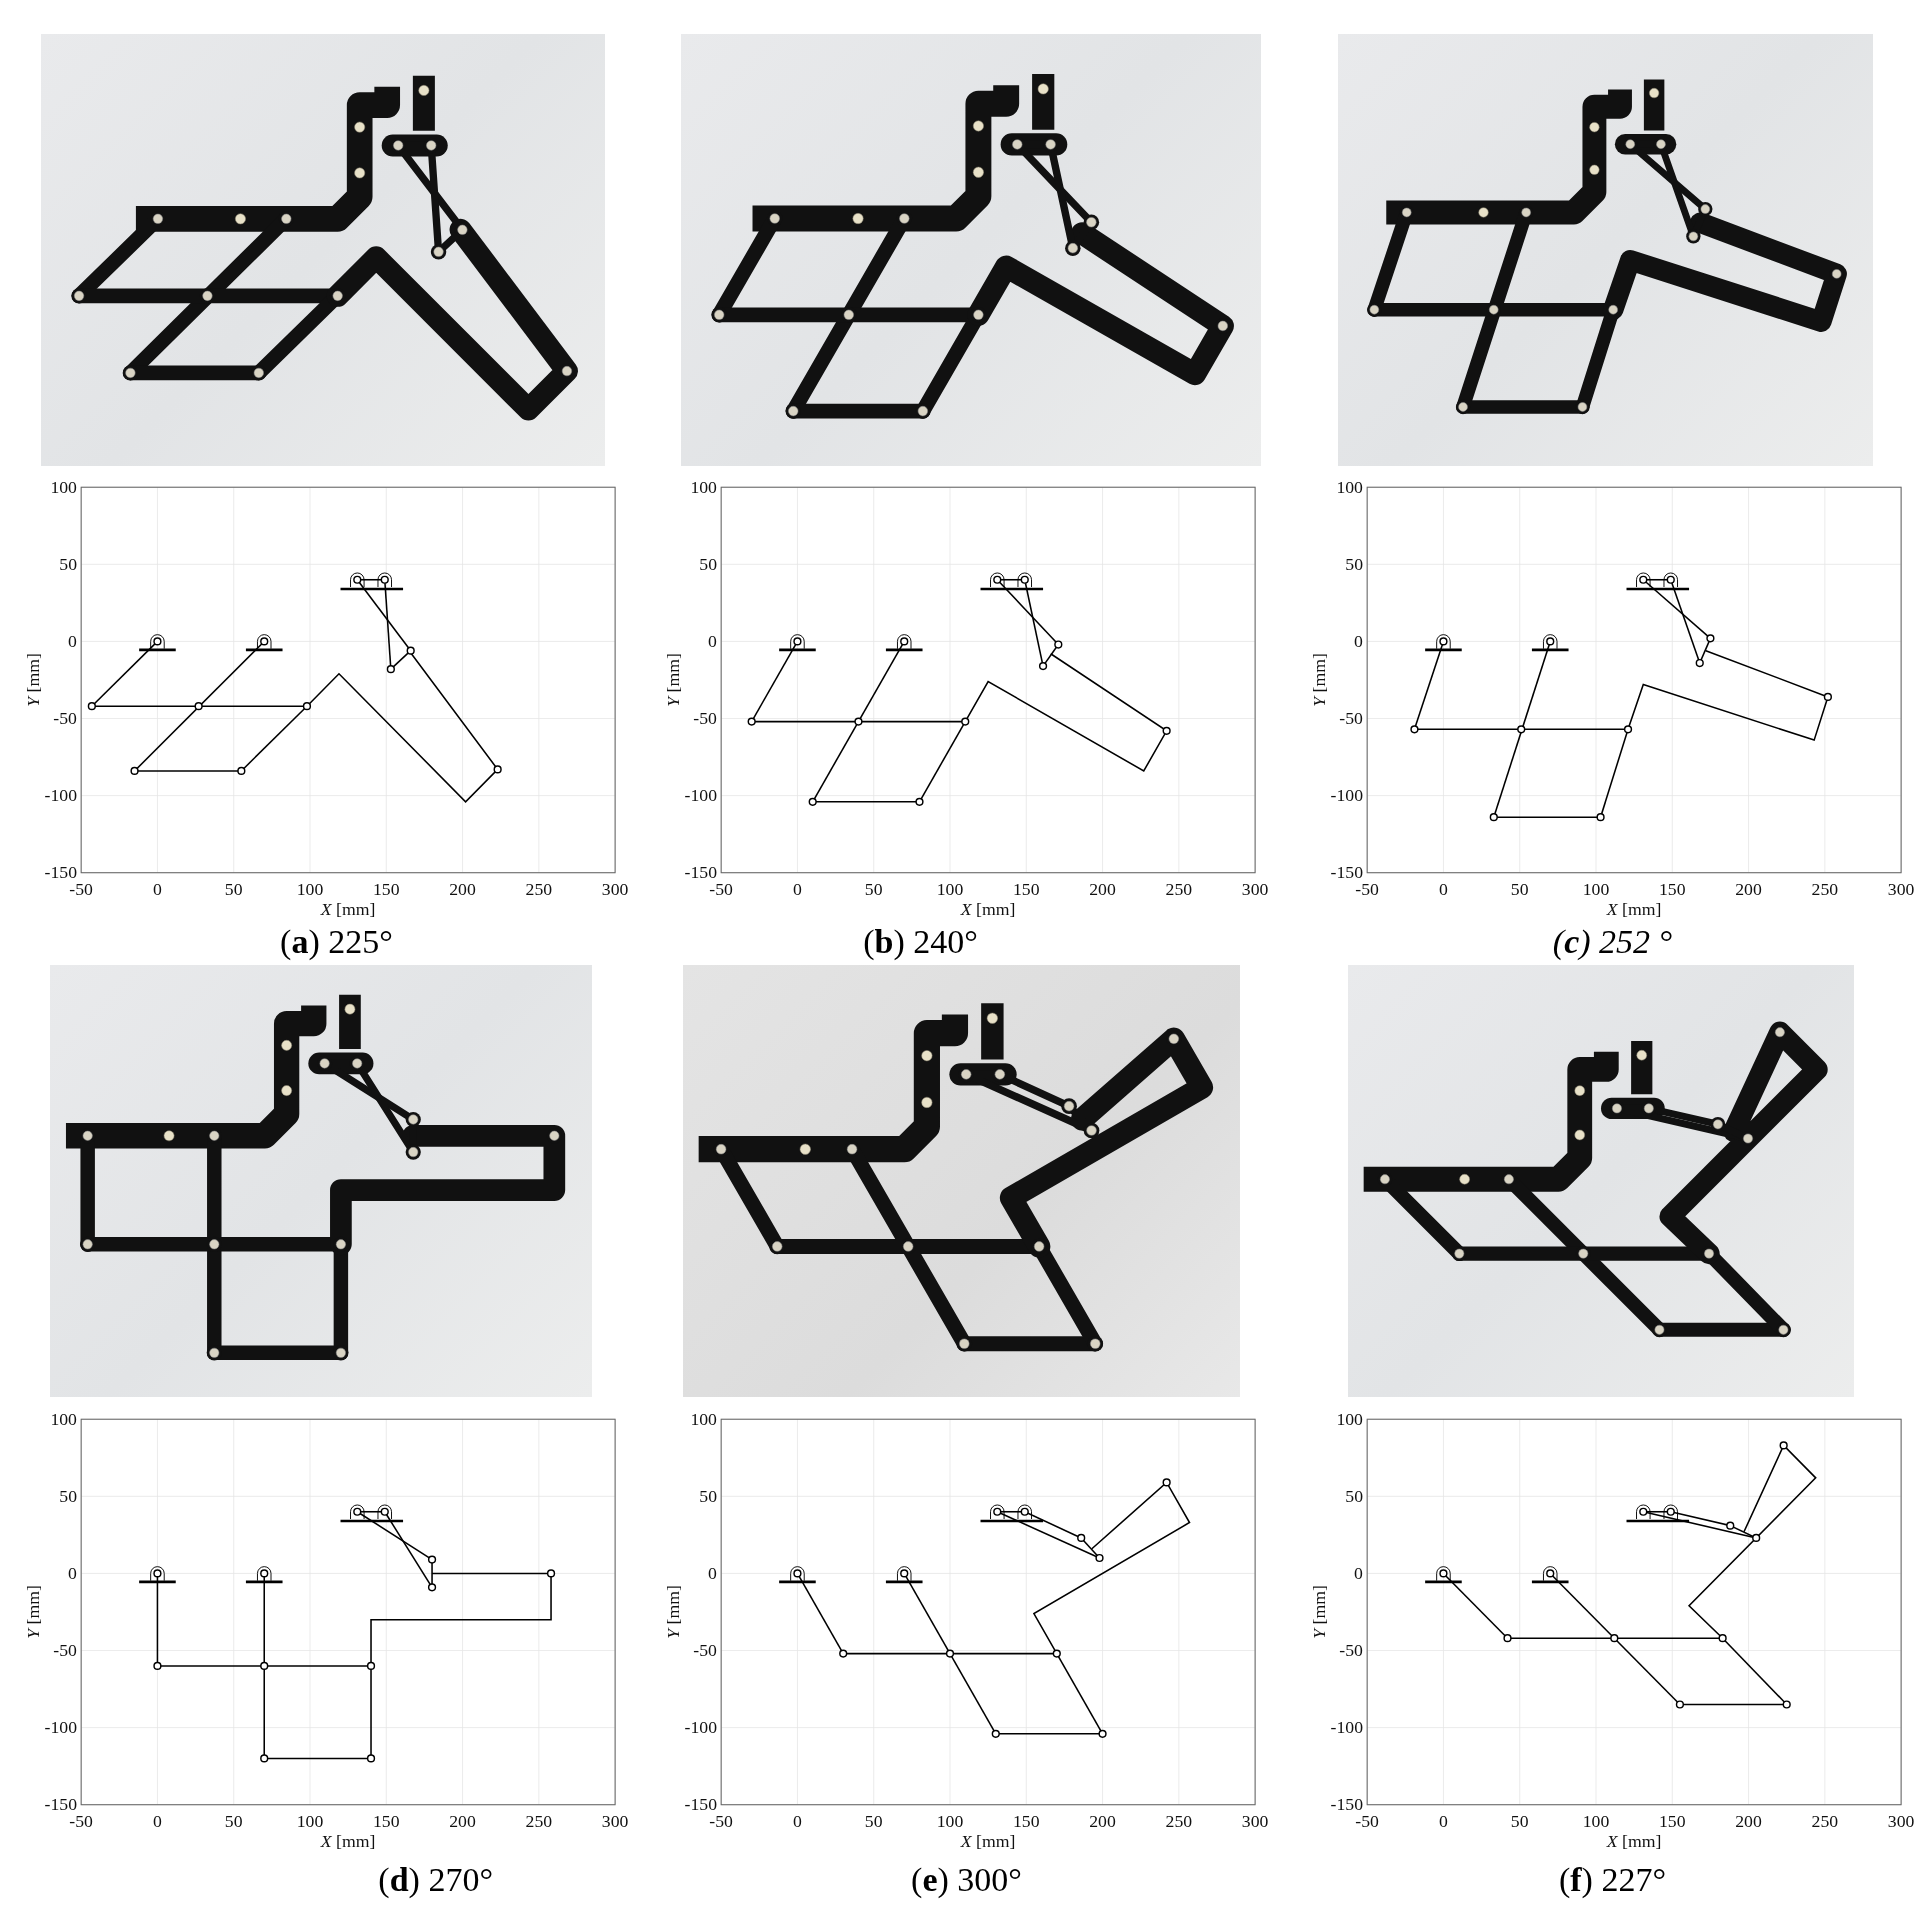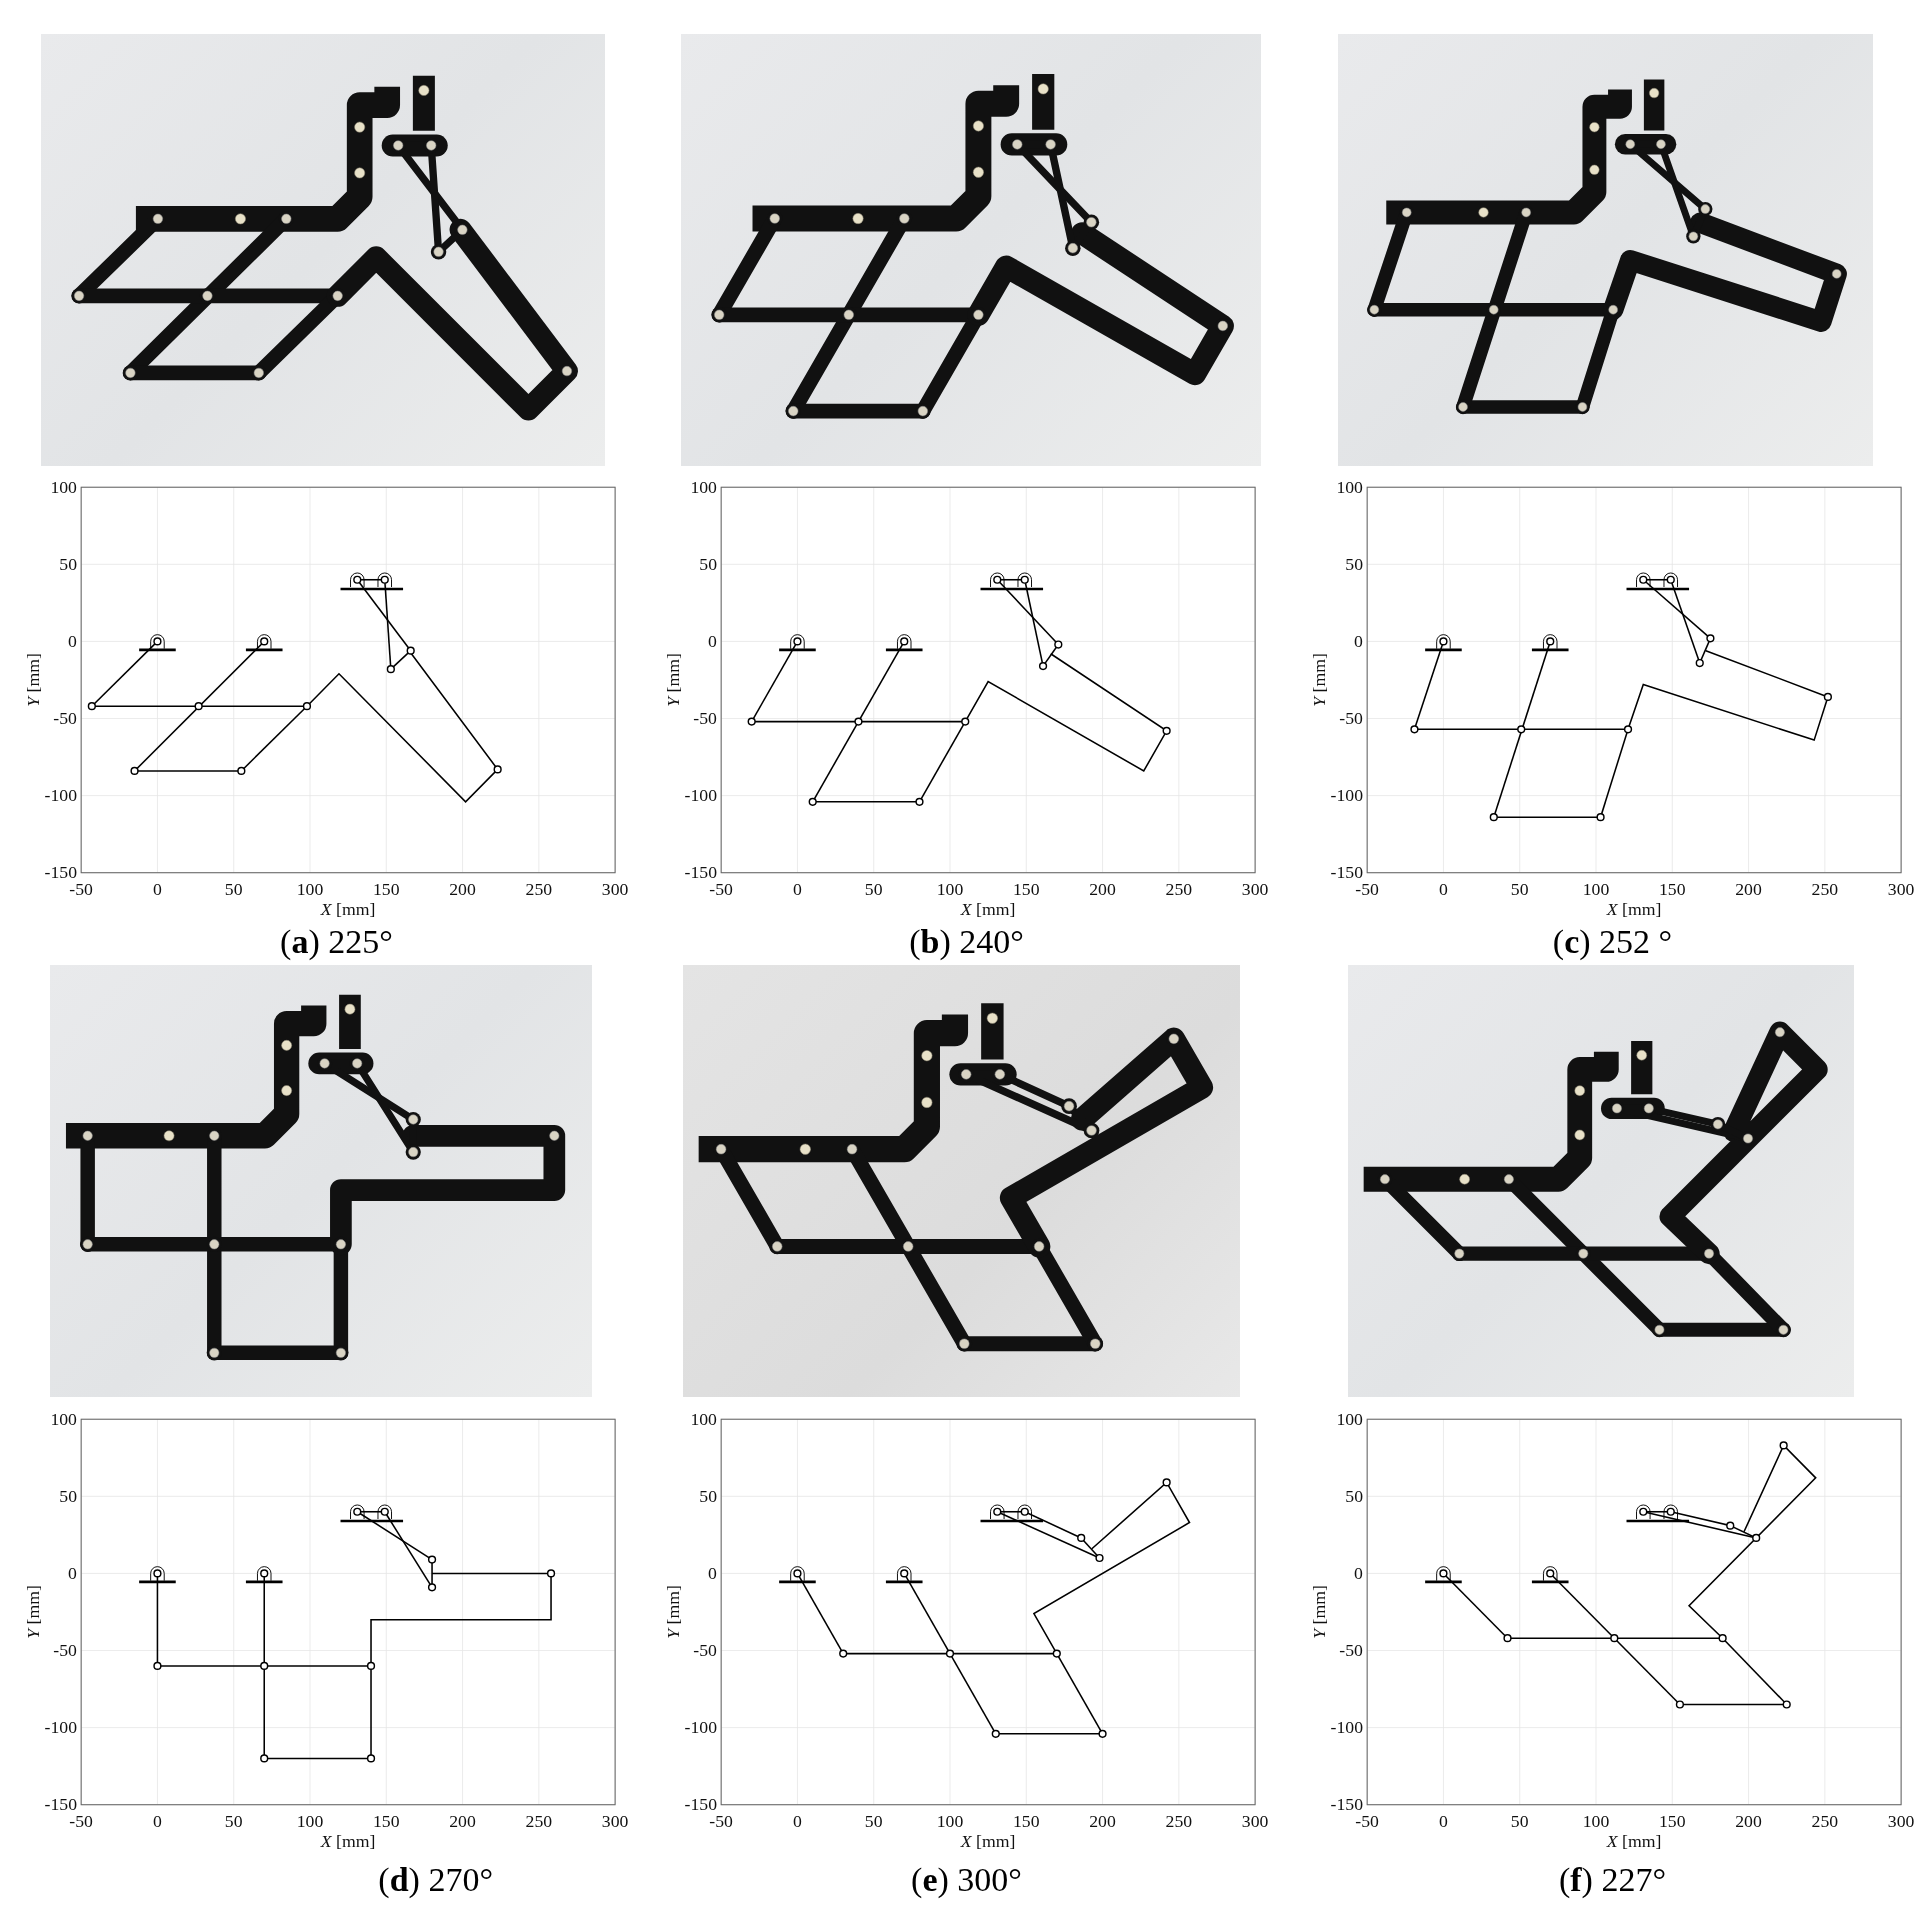--- a/index.html
+++ b/index.html
@@ -340,22 +340,22 @@
       <circle cx="763.4285714285714" cy="372.44" r="6.5" fill="#fff" stroke="#000000" stroke-width="2.8"></circle>
       <circle cx="1009.4285714285714" cy="437.56" r="6.5" fill="#fff" stroke="#000000" stroke-width="2.8"></circle>
       <circle cx="271.42857142857144" cy="331" r="6.5" fill="#fff" stroke="#000000" stroke-width="2.8"></circle>
       <circle cx="476.42857142857144" cy="331" r="6.5" fill="#fff" stroke="#000000" stroke-width="2.8"></circle>
       <circle cx="655.0714285714286" cy="212.60000000000002" r="6.5" fill="#fff" stroke="#000000" stroke-width="2.8"></circle>
       <circle cx="707.7857142857143" cy="212.60000000000002" r="6.5" fill="#fff" stroke="#000000" stroke-width="2.8"></circle>
     </svg>
   </div>
 
 <div class="caption" style="left:180px;top:925px;text-align:center;">(<b>a</b>) <span>225°</span></div>
-<div class="caption" style="left:810px;top:925px;">(<b>b</b>) <span>240°</span></div>
-<div class="caption" style="left:1456px;top:925px;">(<b>c</b>) <span>252 °</span></div>
+<div class="caption" style="left:764px;top:925px;">(<b>b</b>) <span>240°</span></div>
+<div class="caption" style="left:1456px;top:925px;font-style:italic;">(<b>c</b>) <span>252 °</span></div>
 
 <div class="photo" style="left:50px;top:965px;width:542px;height:432px;">
     <svg viewBox="0 0 1040 830">
       <polyline points="30,328.12056737588654 412.26950354609926,328.12056737588654 453.97163120567376,286.41843971631204 453.97163120567376,112.65957446808513 506.0992907801418,112.65957446808513 506.0992907801418,77.90780141843973" fill="none" stroke="#111111" stroke-width="48.652482269503544" stroke-linejoin="round"></polyline>
       <line x1="575.6028368794326" y1="57.05673758865251" x2="575.6028368794326" y2="161.31205673758868" stroke="#111111" stroke-width="41.702127659574465"></line>
       <line x1="516.5248226950355" y1="189.113475177305" x2="599.9290780141844" y2="189.113475177305" stroke="#111111" stroke-width="41.702127659574465" stroke-linecap="round"></line>
       <polyline points="71.70212765957447,328.12056737588654 71.70212765957447,536.6312056737588" fill="none" stroke="#111111" stroke-width="27.80141843971631" stroke-linecap="round" stroke-linejoin="round"></polyline>
       <polyline points="314.9645390070922,328.12056737588654 314.9645390070922,745.1418439716313" fill="none" stroke="#111111" stroke-width="27.80141843971631" stroke-linecap="round" stroke-linejoin="round"></polyline>
       <polyline points="71.70212765957447,536.6312056737588 558.2269503546099,536.6312056737588" fill="none" stroke="#111111" stroke-width="27.80141843971631" stroke-linecap="round" stroke-linejoin="round"></polyline>
       <polyline points="314.9645390070922,745.1418439716313 558.2269503546099,745.1418439716313" fill="none" stroke="#111111" stroke-width="27.80141843971631" stroke-linecap="round" stroke-linejoin="round"></polyline>

